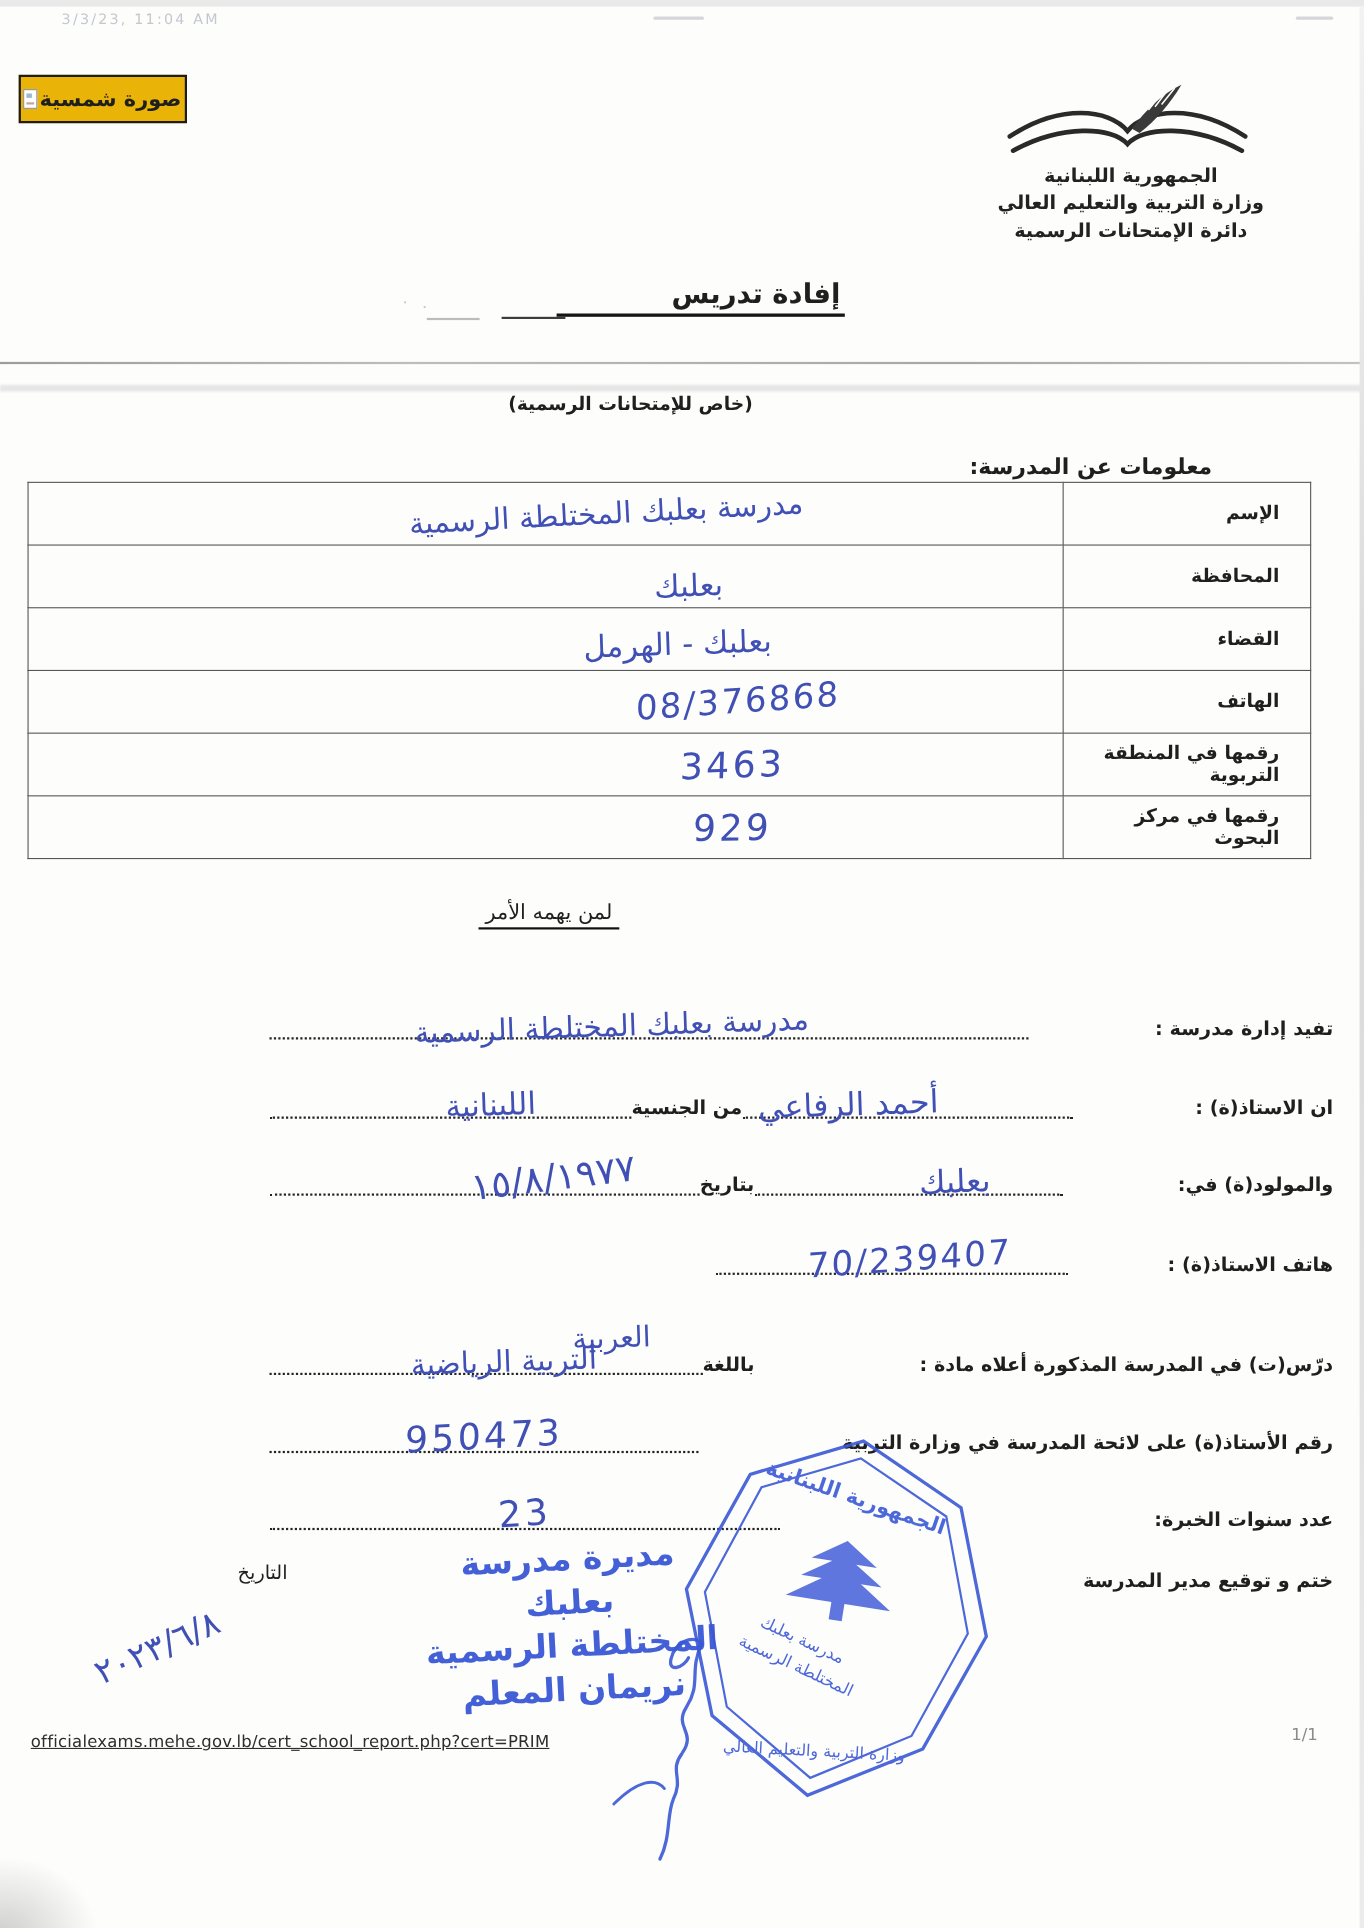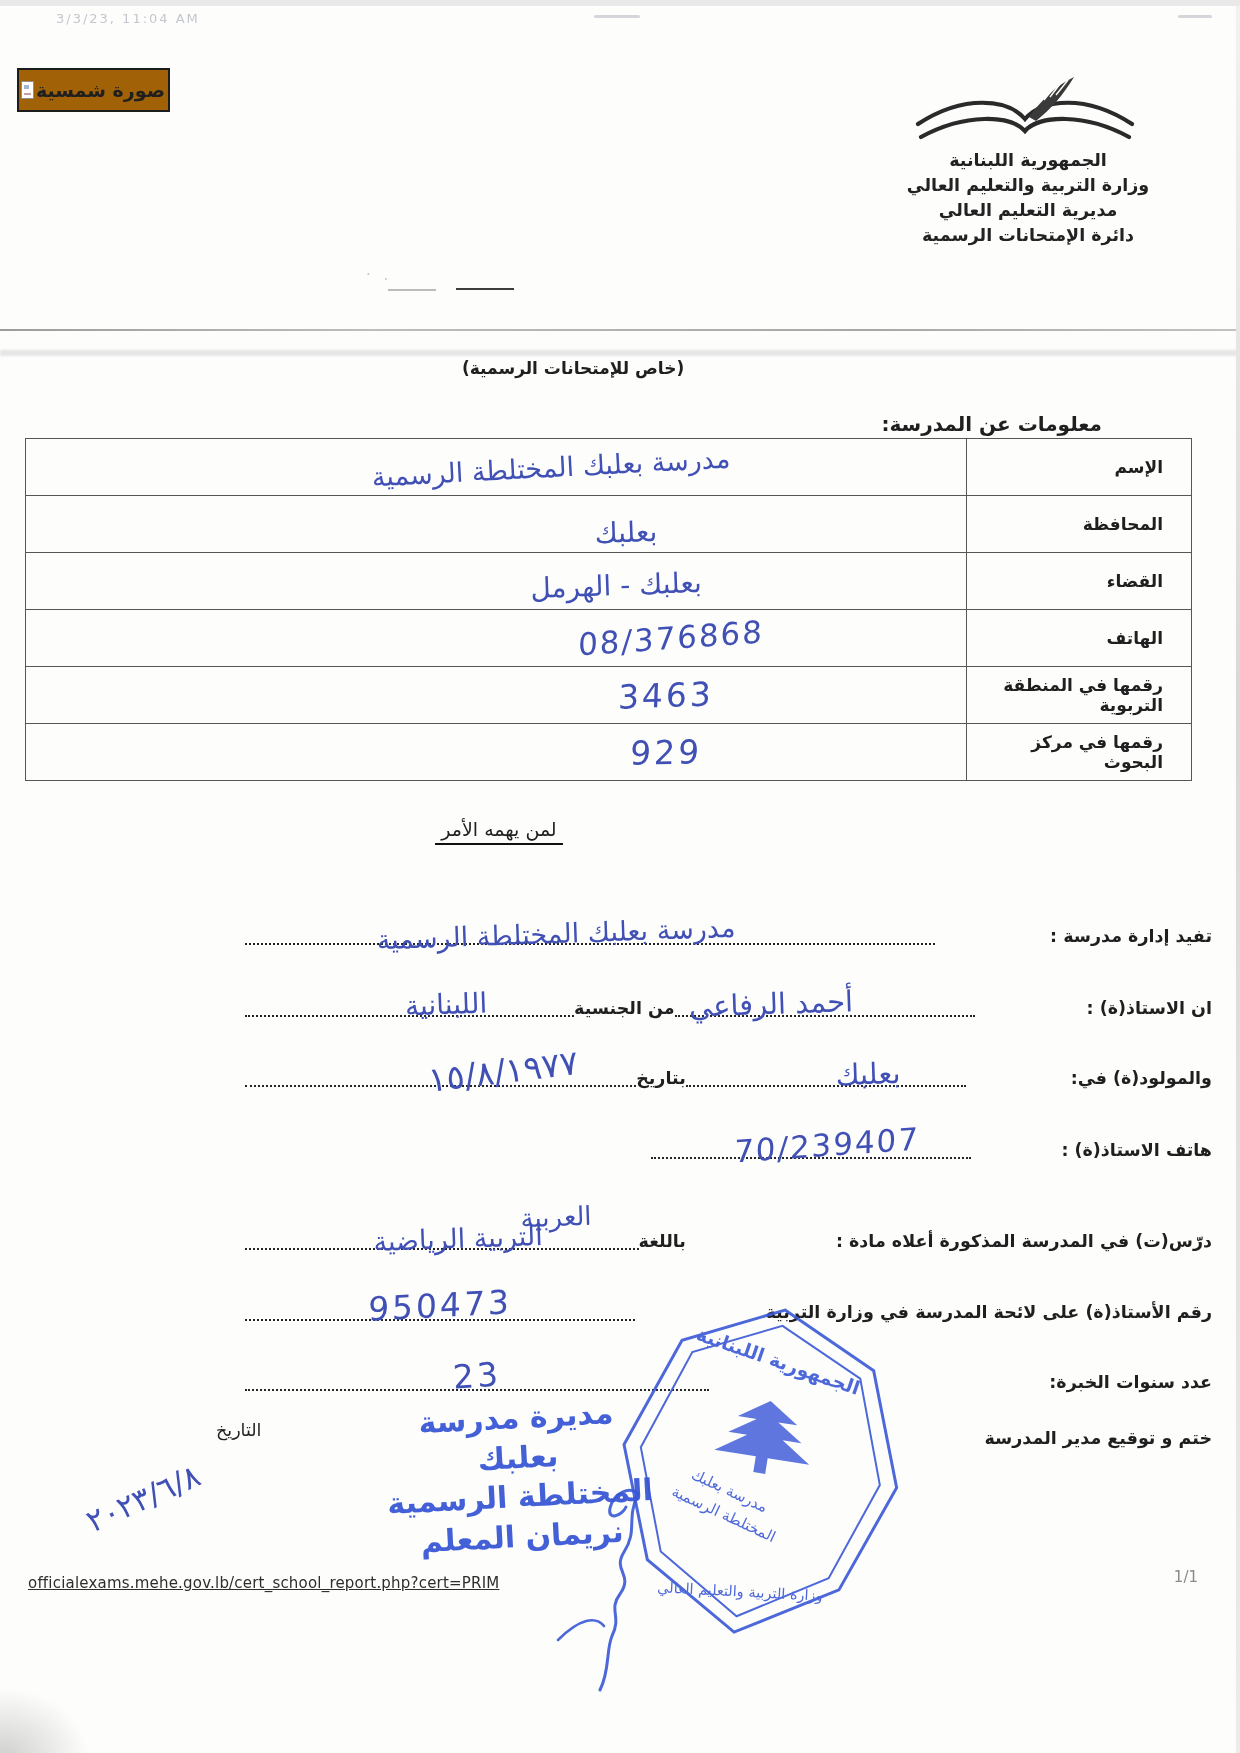--- a/index.html
+++ b/index.html
@@ -15,21 +15,21 @@
   .edge-shadow{position:absolute;right:0;top:0;bottom:0;width:4px;
      background:linear-gradient(180deg,#f2f2f2,#d8d8d8 40%,#ececec);}
   .corner-smudge{position:absolute;left:-20px;bottom:-18px;width:110px;height:90px;
      background:radial-gradient(ellipse at 20% 80%, rgba(120,120,120,.35), rgba(120,120,120,0) 70%);}
   .pmark{position:absolute;height:3px;background:#c9ccd2;border-radius:2px;}
   
   .print-timestamp{position:absolute;top:5px;left:56px;font-size:13px;color:#c3c7ce;
      letter-spacing:2px;filter:blur(.4px);}
   
   .photo-box{position:absolute;top:62px;left:17px;width:153px;height:44px;border:2px solid #1c1c1c;
-     display:flex;direction:rtl;align-items:center;gap:2px;padding:2px 3px;background:#a16207;}
+     display:flex;direction:rtl;align-items:center;gap:2px;padding:2px 3px;background:#eab308;}
   .photo-box .lbl{font-size:19px;font-weight:700;white-space:nowrap;}
   .img-icon{flex:0 0 13px;width:13px;height:18px;border:1px solid #909090;background:#fff;position:relative;}
   .img-icon::before{content:"";position:absolute;left:2px;top:3px;width:5px;height:4px;background:#9fb6d4;}
   .img-icon::after{content:"";position:absolute;left:2px;bottom:3px;width:7px;height:2px;background:#c9a0a0;}
   
   .ministry{position:absolute;top:66px;right:22px;width:380px;text-align:center;}
   .ministry svg{display:block;margin:0 auto 2px auto;}
   .ministry .mline{font-size:17.5px;font-weight:600;line-height:1.42;color:#222;}
   
   .title-wrap{position:absolute;top:246px;left:360px;width:408px;height:42px;}
@@ -96,25 +96,25 @@
 
   <div class="ministry">
     <svg width="252" height="74" viewBox="0 0 252 74">
       <path d="M16,52 C62,22 106,27 123,47 C140,27 184,22 230,52" fill="none" stroke="#2a2a2a" stroke-width="4.2" stroke-linecap="round"></path>
       <path d="M19,65 C63,41 109,43 123,59 C137,43 183,41 227,65" fill="none" stroke="#2a2a2a" stroke-width="4.2" stroke-linecap="round"></path>
       <path d="M127,45 C139,29 153,14 172,5 C162,22 149,37 134,49 Z" fill="#3a3a3a"></path>
       <path d="M150,18 l-8,10 M158,12 l-10,13 M166,8 l-12,15" stroke="#fdfdfc" stroke-width="1.4"></path>
     </svg>
     <div class="mline">الجمهورية اللبنانية</div>
     <div class="mline">وزارة التربية والتعليم العالي</div>
-    <div class="mline">مديرية التعليم العالي</div>
     <div class="mline">دائرة الإمتحانات الرسمية</div>
   </div>
 
   <div class="title-wrap">
+    <span class="doc-title">إفادة تدريس</span>
     <span class="t-dash1"></span>
     <span class="t-dash2"></span>
     <span class="t-ghost">· .</span>
   </div>
   <div class="hr1"></div>
   <div class="hr2"></div>
   <div class="doc-subtitle">(خاص للإمتحانات الرسمية)</div>
 
   <div class="sec-heading">معلومات عن المدرسة:</div>
   <table class="info">

